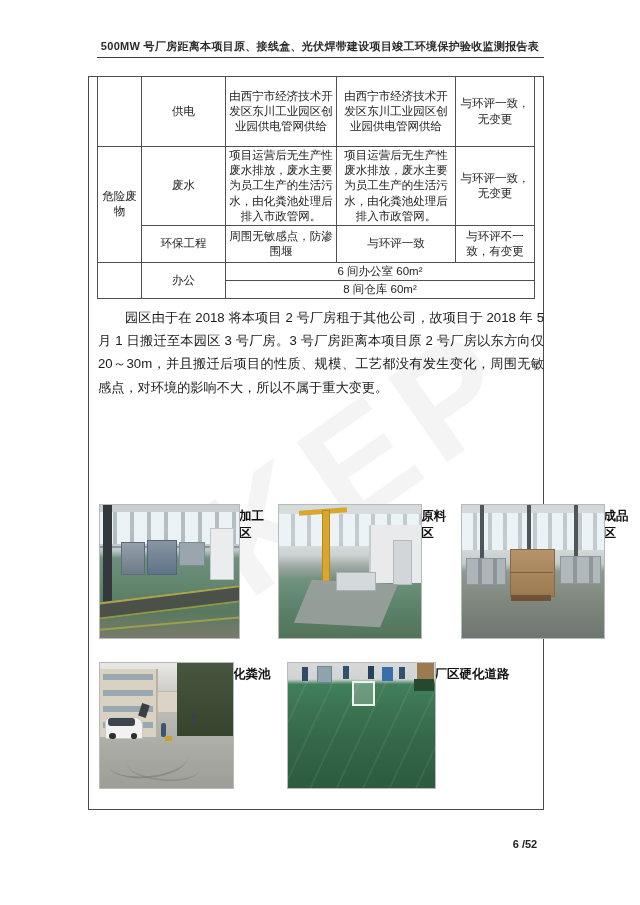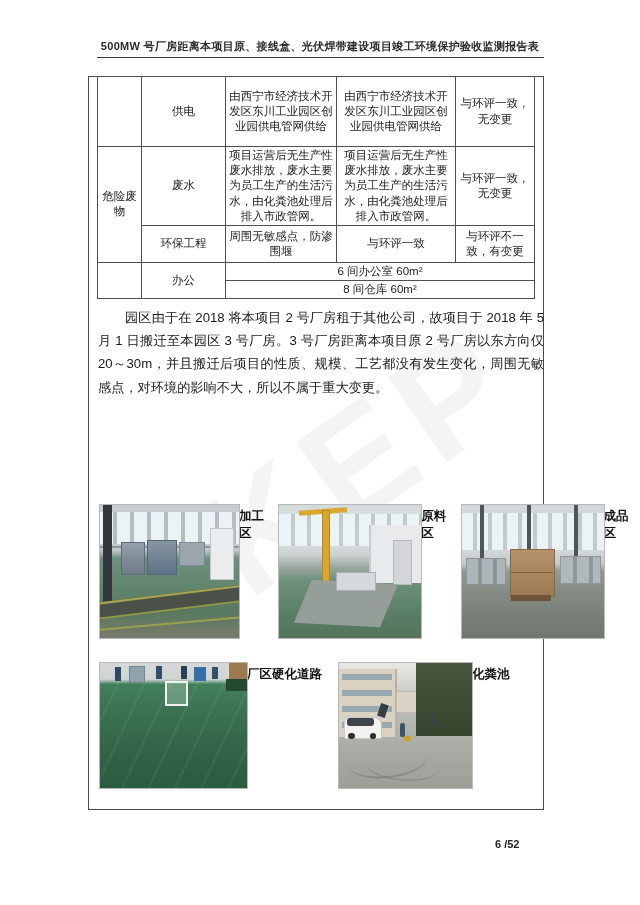--- a/index.html
+++ b/index.html
@@ -98,21 +98,21 @@
   .ph5 .pp1{left:10%;top:3%;width:4%;height:11%;background:#2e4a66;}
   .ph5 .pp2{left:38%;top:2%;width:4%;height:11%;background:#30506e;}
   .ph5 .pp3{left:55%;top:2%;width:4%;height:11%;background:#274159;}
   .ph5 .pp4{left:76%;top:3%;width:4%;height:10%;background:#31506c;}
   .ph5 .eq1{left:20%;top:2%;width:9%;height:12%;background:#8fa3ad;border:1px solid #70858f;}
   .ph5 .eq2{left:64%;top:3%;width:8%;height:11%;background:#3a6ea8;}
   .ph5 .cart{left:44%;top:14%;width:13%;height:17%;border:2px solid #eef2ef;background:rgba(240,244,241,.25);}
   .ph5 .brown{left:88%;top:0;width:12%;height:15%;background:#9b7a50;}
   .ph5 .dgreen{left:86%;top:13%;width:14%;height:9%;background:#24492f;}
   
-  .page-num{position:absolute;left:495px;top:838px;width:60px;text-align:left;font-size:11px;font-weight:bold;color:#222;}
+  .page-num{position:absolute;left:495px;top:838px;width:60px;text-align:center;font-size:11px;font-weight:bold;color:#222;}
 </style>
 </head>
 <body>
 
 <div class="doc-header">500MW 号厂房距离本项目原、接线盒、光伏焊带建设项目竣工环境保护验收监测报告表</div>
 <div class="header-rule"></div>
 
 <div class="watermark">KEP</div>
 
 <div class="page-box"></div>
@@ -198,48 +198,48 @@
       <div class="ly drumsR"></div>
       <div class="ly box"></div>
       <div class="ly boxline"></div>
       <div class="ly pallet"></div>
     </div>
     <div class="cap">成品区</div>
   </div>
 </div>
 
 <div class="photo-row row2">
-  <div class="fig">
-    <div class="ph ph5">
-      <div class="ly eq1"></div>
-      <div class="ly eq2"></div>
-      <div class="ly pp1"></div>
-      <div class="ly pp2"></div>
-      <div class="ly pp3"></div>
-      <div class="ly pp4"></div>
-      <div class="ly brown"></div>
-      <div class="ly dgreen"></div>
-      <div class="ly cart"></div>
-    </div>
-    <div class="cap">厂区硬化道路</div>
-  </div>
   <div class="fig">
     <div class="ph ph4">
       <div class="ly bld"></div>
       <div class="ly bwin"></div>
       <div class="ly far"></div>
       <div class="ly trees"></div>
       <div class="ly mark1"></div>
       <div class="ly mark2"></div>
       <div class="ly suv"></div>
       <div class="ly suvwin"></div>
       <div class="ly wheel1"></div>
       <div class="ly wheel2"></div>
       <div class="ly gate"></div>
       <div class="ly p1"></div>
       <div class="ly yel"></div>
       <div class="ly p2"></div>
     </div>
     <div class="cap">化粪池</div>
   </div>
+  <div class="fig">
+    <div class="ph ph5">
+      <div class="ly eq1"></div>
+      <div class="ly eq2"></div>
+      <div class="ly pp1"></div>
+      <div class="ly pp2"></div>
+      <div class="ly pp3"></div>
+      <div class="ly pp4"></div>
+      <div class="ly brown"></div>
+      <div class="ly dgreen"></div>
+      <div class="ly cart"></div>
+    </div>
+    <div class="cap">厂区硬化道路</div>
+  </div>
 </div>
 
 <div class="page-num">6 /52</div>
 
 </body></html>

